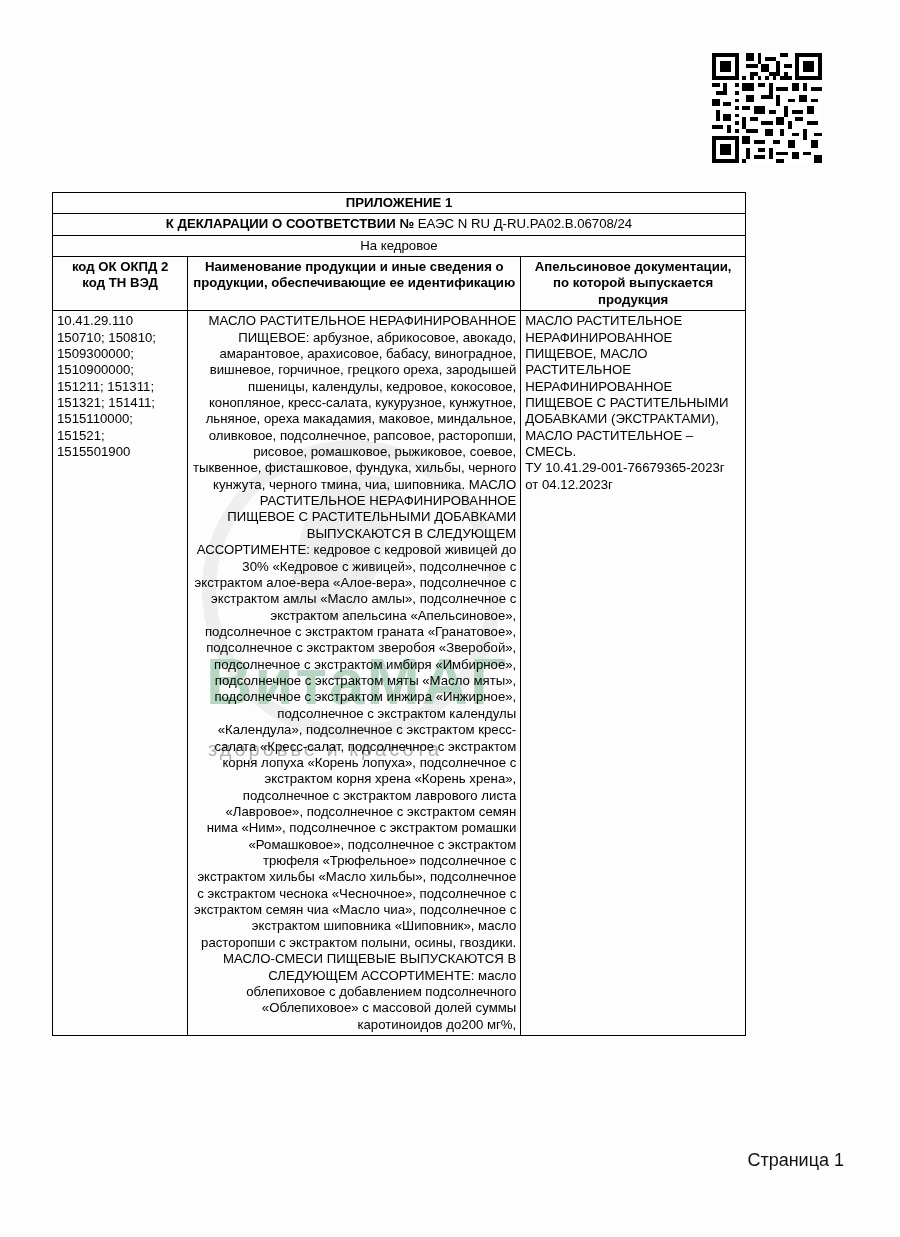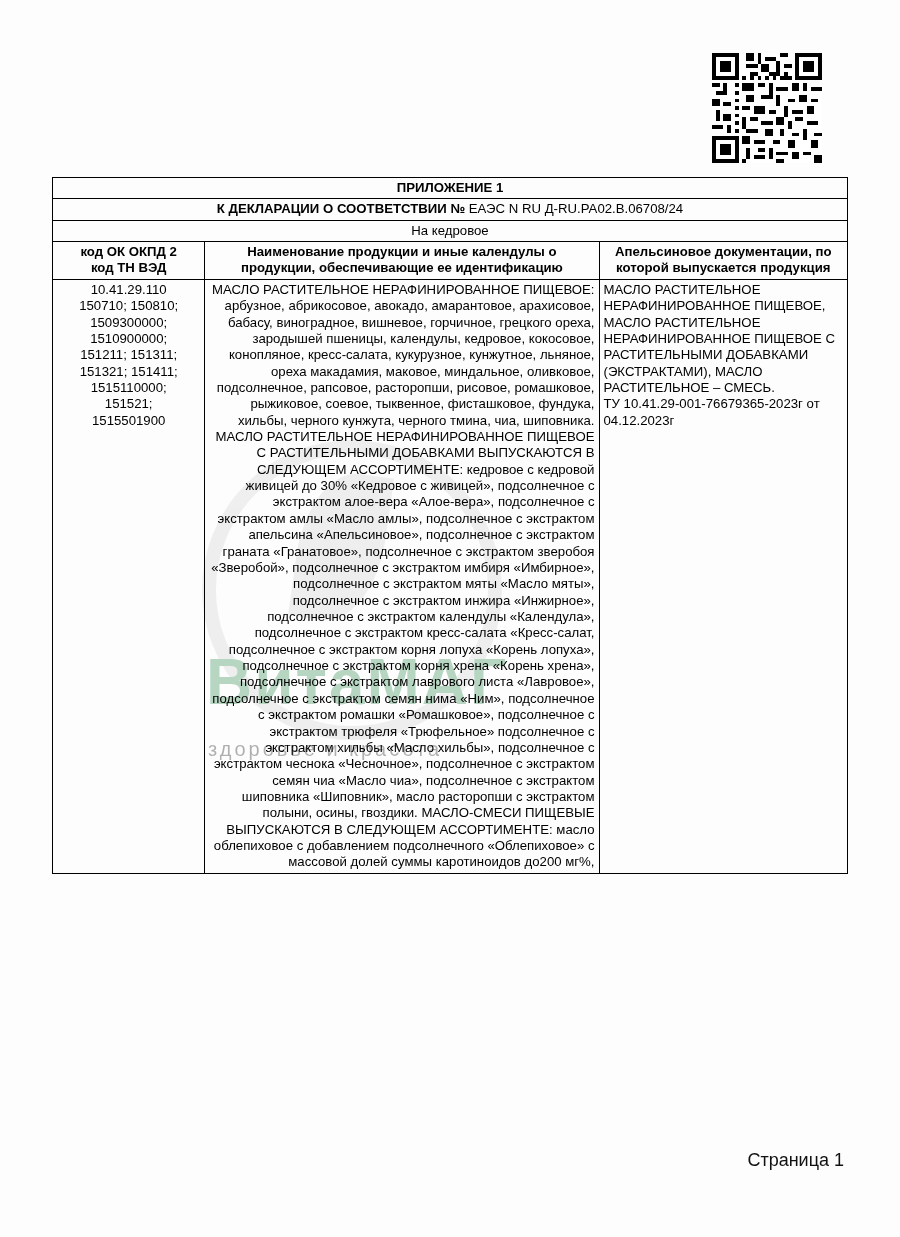--- a/index.html
+++ b/index.html
@@ -79,22 +79,22 @@
     top: 308px;
     font-size: 20px;
     color: #000000;
     letter-spacing: 3px;
   }
 
   
   .doc-table {
     position: absolute;
     left: 52px;
-    top: 177px;
-    width: 796px;
+    top: 192px;
+    width: 694px;
     border-collapse: collapse;
     z-index: 2;
     background: transparent;
     border-radius: 12px;
   }
   .doc-table td {
     border: 1px solid #000;
     vertical-align: top;
     padding: 2px 4px;
     font-size: 13.2px;
@@ -126,21 +126,21 @@
     font-size: 13.4px;
     padding: 4px 5px 6px 5px;
     line-height: 1.25;
     margin-top: 40px;
   }
   .col1 { width: 148px; }
   .col2 { width: 402px; }
   .col3 { width: 246px; }
 
   .codes {
-    text-align: center;
+    text-align: left;
     font-size: 13.2px;
     line-height: 1.26;
     padding-top: 4px;
   }
   .body-cell {
     font-size: 13.2px;
     line-height: 1.258;
     padding: 4px 5px 6px 6px;
     text-align: right;
   }
@@ -287,21 +287,21 @@
     </tr>
     <tr>
       <td class="subtitle-cell" colspan="3"><span>К ДЕКЛАРАЦИИ О СООТВЕТСТВИИ № </span><span class="reg">ЕАЭС N RU Д-RU.РА02.В.06708/24</span></td>
     </tr>
     <tr>
       <td class="forprod-cell" colspan="3">На кедровое</td>
     </tr>
     <tr>
       <td class="hdr col1" style="white-space:pre-line">код ОК ОКПД 2
 код ТН ВЭД</td>
-      <td class="hdr col2">Наименование продукции и иные календулы о продукции, обеспечивающие ее идентификацию</td>
+      <td class="hdr col2">Наименование продукции и иные сведения о продукции, обеспечивающие ее идентификацию</td>
       <td class="hdr col3">Апельсиновое документации, по которой выпускается продукция</td>
     </tr>
     <tr>
       <td class="codes col1" style="white-space:pre-line">10.41.29.110
 150710; 150810;
 1509300000;
 1510900000;
 151211; 151311;
 151321; 151411;
 1515110000;

